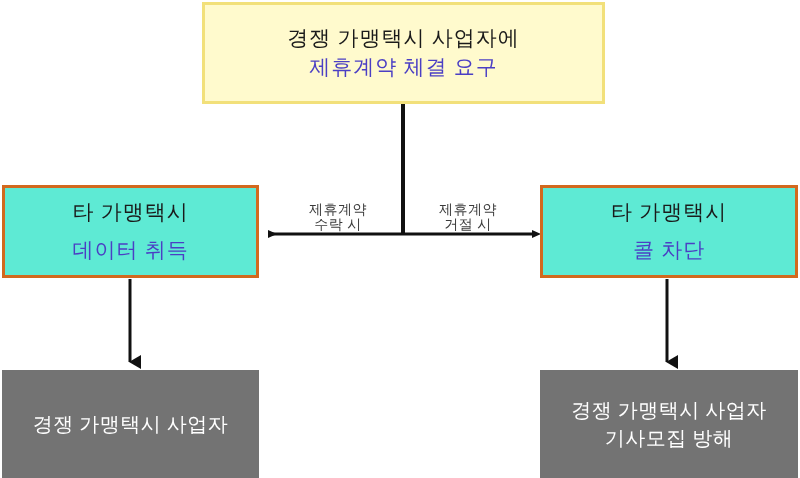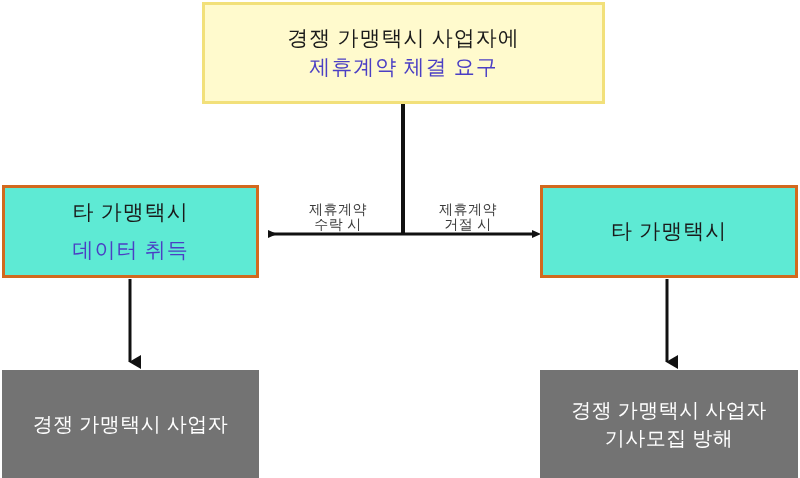--- a/index.html
+++ b/index.html
@@ -172,20 +172,21 @@
     <span class="line2">제휴계약 체결 요구</span>
   </div>
 
   <div class="node mid-box" id="node-data">
     <span class="line1">타 가맹택시</span>
     <span class="line2">데이터 취득</span>
   </div>
 
   <div class="node mid-box" id="node-block">
     <span class="line1">타 가맹택시</span>
+    <span class="line2">콜 차단</span>
   </div>
 
   <div class="node red-box" id="node-secret">
     <span class="line1">경쟁 가맹택시 사업자</span>
   </div>
 
   <div class="node red-box" id="node-recruit">
     <span class="line1">경쟁 가맹택시 사업자</span>
     <span class="line2">기사모집 방해</span>
   </div>

